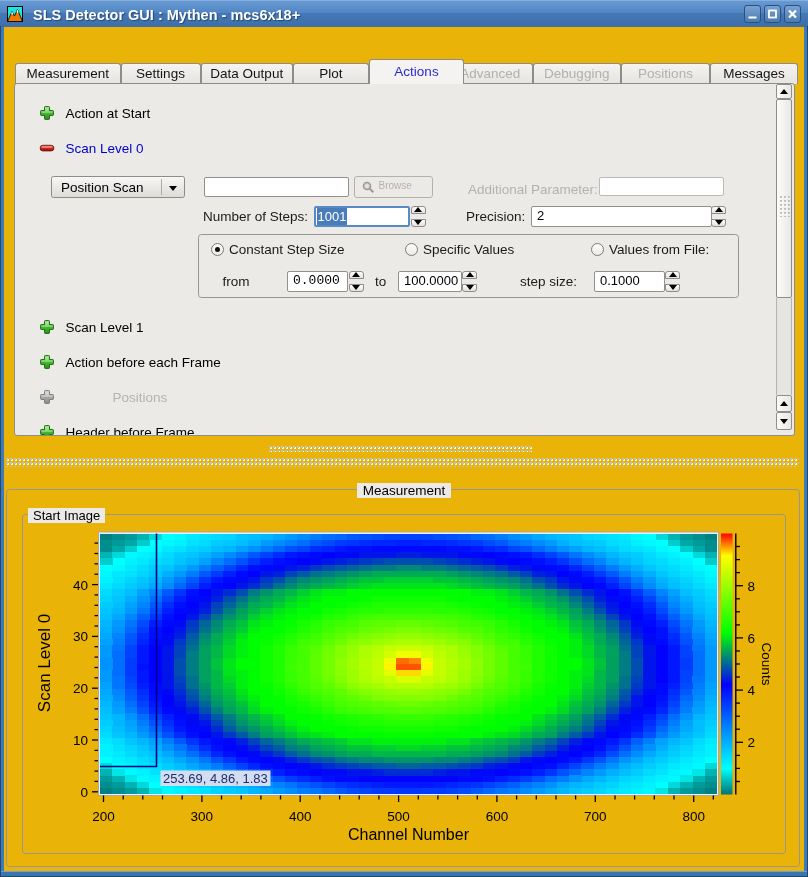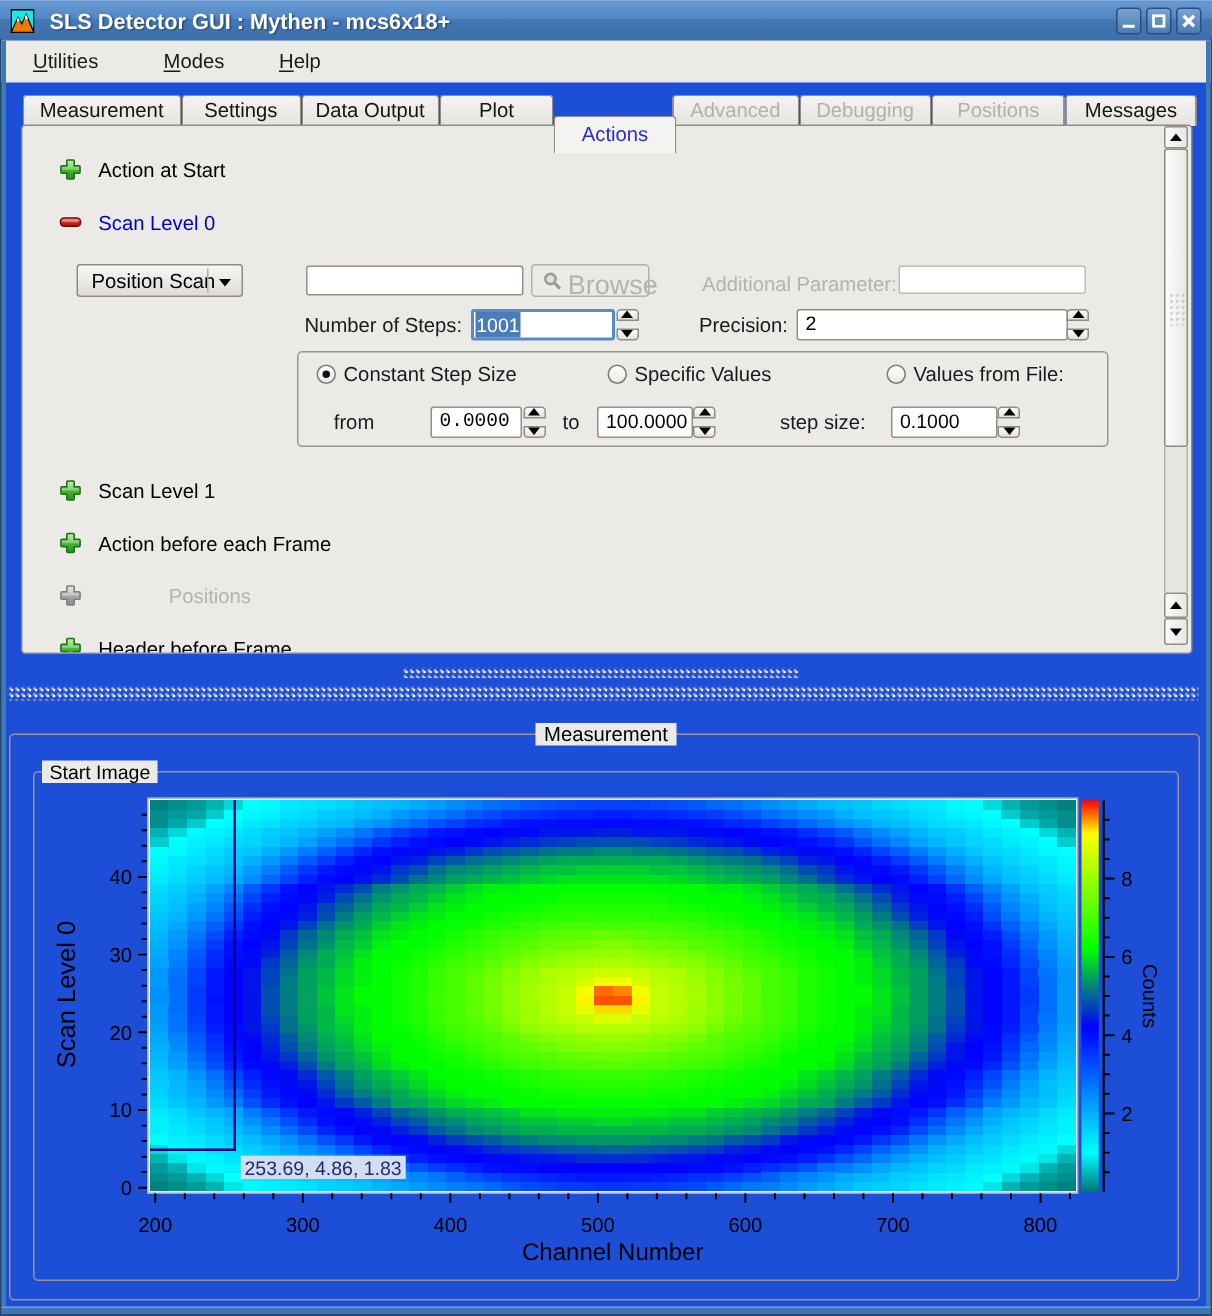--- a/index.html
+++ b/index.html
@@ -1,15 +1,15 @@
 <!DOCTYPE html>
 <html><head><meta charset="utf-8"><style>
 * { margin:0; padding:0; box-sizing:border-box; }
 body { width:808px; height:877px; font-family:"Liberation Sans", sans-serif; overflow:hidden; position:relative; background:#2a5584; }
-.win { position:absolute; left:0; top:0; width:808px; height:877px; background:#1d4ed8; }
+.win { position:absolute; left:0; top:0; width:808px; height:877px; background:#eab308; }
 .titlebar { position:absolute; left:0; right:0; top:0; height:27px;
   background:linear-gradient(#689ad2 0%, #5186c4 45%, #4478b6 46%, #3d6ea8 100%);
   border-top:1px solid #85aede; }
 .title-text { position:absolute; left:33px; top:5.5px; font-size:14.5px; font-weight:bold; color:#fff; text-shadow:1px 1px 1px #27496e; }
 .ticon { position:absolute; left:7px; top:5px; width:16px; height:16px; }
 .wbtn { position:absolute; top:4px; width:17px; height:18px; border-radius:3px; border:1px solid #29517e;
   background:linear-gradient(#7aa2d2, #4a7cb0); color:#fff; }
 .menubar { position:absolute; left:0; right:0; top:27px; height:28px; background:#ebeae7; }
 .menu { position:absolute; top:5.5px; font-size:13.5px; color:#1a1a1a; }
 .menu u { text-underline-offset:2px; }
@@ -47,31 +47,26 @@
   <div class="wbtn" style="left:744px;"><svg width="15" height="16" viewBox="0 0 15 16">
           <path d="M3.5 11.5 h8" stroke="#fff" stroke-width="2"></path>
         </svg></div>
   <div class="wbtn" style="left:764px;"><svg width="15" height="16" viewBox="0 0 15 16">
           <rect x="4" y="4.5" width="7" height="7" fill="none" stroke="#fff" stroke-width="1.8"></rect>
         </svg></div>
   <div class="wbtn" style="left:784px;"><svg width="15" height="16" viewBox="0 0 15 16">
           <path d="M4 4.5 l7 7 M11 4.5 l-7 7" stroke="#fff" stroke-width="2.2"></path>
         </svg></div>
  </div>
- <div class="menubar">
-  <div class="menu" style="left:22px;"><u>U</u>tilities</div>
-  <div class="menu" style="left:109px;"><u>M</u>odes</div>
-  <div class="menu" style="left:186px;"><u>H</u>elp</div>
- </div>
 
  <div class="tab" style="left:15px;width:105.5px;">Measurement</div>
 <div class="tab" style="left:120.5px;width:80.0px;">Settings</div>
 <div class="tab" style="left:200.5px;width:92.5px;">Data Output</div>
 <div class="tab" style="left:293px;width:76.0px;">Plot</div>
-<div class="tab tab-sel" style="left:369px;width:82px;margin-top:18px;">Actions</div>
+<div class="tab tab-sel" style="left:369px;width:95px;">Actions</div>
 <div class="tab tab-dis" style="left:448px;width:84.5px;">Advanced</div>
 <div class="tab tab-dis" style="left:532.5px;width:88.5px;">Debugging</div>
 <div class="tab tab-dis" style="left:621px;width:89.0px;">Positions</div>
 <div class="tab" style="left:710px;width:88px;">Messages</div>
  <div class="pane">
       <div class="panec">
   <div style="position:absolute;left:24px;top:21px;width:16px;height:16px;"><svg width="16" height="16" viewBox="0 0 16 16">
 <defs>
               <linearGradient id="ggp" x1="0" y1="0" x2="0" y2="1">
 <stop offset="0" stop-color="#a6e690"></stop>
@@ -137,33 +132,33 @@
 <stop offset="0" stop-color="#a6e690"></stop>
                 <stop offset="0.5" stop-color="#47b830"></stop>
                 <stop offset="1" stop-color="#2d8c1e"></stop>
               </linearGradient>
             </defs>
 <path d="M6.2 1.6 h3.6 q0.7 0 0.7 0.7 V5.5 h3.2 q0.7 0 0.7 0.7 v3.6 q0 0.7 -0.7 0.7 h-3.2 v3.2 q0 0.7 -0.7 0.7 H6.2 q-0.7 0 -0.7 -0.7 v-3.2 H2.3 q-0.7 0 -0.7 -0.7 V6.2 q0-0.7 0.7-0.7 h3.2 V2.3 q0-0.7 0.7-0.7 z" fill="url(#ggp4)" stroke="#1d6e12" stroke-width="1"></path>
 <path d="M6.3 2.4 h3.4 v3.9 h3.9 v1.8 h-11.2 v-1.8 h3.9 z" fill="#ffffff" opacity="0.3"></path>
 </svg></div>
         <div style="position:absolute;left:51px;top:340.5px;font-size:13.5px;color:#000;">Header before Frame</div>
 
-  <div style="position:absolute;left:36.5px;top:91.5px;width:111px;height:22px;background:linear-gradient(#f8f7f6,#dedbd7);border:1px solid #8e8c88;border-radius:2.5px;">
+  <div style="position:absolute;left:36.5px;top:91.5px;width:134px;height:22px;background:linear-gradient(#f8f7f6,#dedbd7);border:1px solid #8e8c88;border-radius:2.5px;">
     <span style="position:absolute;left:9px;top:3px;font-size:13.5px;">Position Scan</span>
     <span style="position:absolute;right:22px;top:2px;bottom:2px;width:1px;background:#b0ada9;"></span>
     <span class="tri-dn" style="position:absolute;right:7px;top:9px;"></span>
   </div>
   <div class="field" style="left:189.5px;top:92.5px;width:145px;height:20px;"></div>
   <div style="position:absolute;left:339px;top:91.5px;width:79px;height:22px;background:#eceae7;border:1px solid #b3b1ad;border-radius:3px;">
     <span style="position:absolute;left:6px;top:3px;"><svg width="15" height="15" viewBox="0 0 15 15">
 <circle cx="6" cy="6" r="3.6" fill="#c9c7c3" stroke="#9a9896" stroke-width="1.4"></circle>
 <circle cx="6" cy="6" r="2" fill="#e4e2df"></circle>
 <line x1="8.8" y1="8.8" x2="12.4" y2="12.4" stroke="#9a9896" stroke-width="2"></line>
 </svg></span>
-    <span style="position:absolute;left:24px;top:3px;font-size:18px;color:#b4b2af;">Browse</span>
+    <span style="position:absolute;left:24px;top:3px;font-size:10px;color:#b4b2af;">Browse</span>
   </div>
   <div class="lbl dlbl" style="left:453.5px;top:97.5px;">Additional Parameter:</div>
   <div class="field" style="left:584px;top:93px;width:125px;height:19px;border-color:#bdbbb7;"></div>
 
   <div class="lbl" style="left:188.5px;top:124.5px;">Number of Steps:</div>
   <div style="position:absolute;left:299px;top:121.5px;width:96px;height:21px;background:#fff;border:2px solid #5a8ac6;border-radius:2px;">
     <span style="position:absolute;left:1px;top:0px;background:#4a7cba;color:#fff;font-size:13px;padding:1px 1px;">1001</span>
   </div>
   <div style="position:absolute;left:396px;top:121.5px;width:17px;height:21px;">
  <div class="spinbtn" style="position:absolute;left:0;top:0;width:15px;height:8.0px;border-radius:3px 3px 0 0;">

